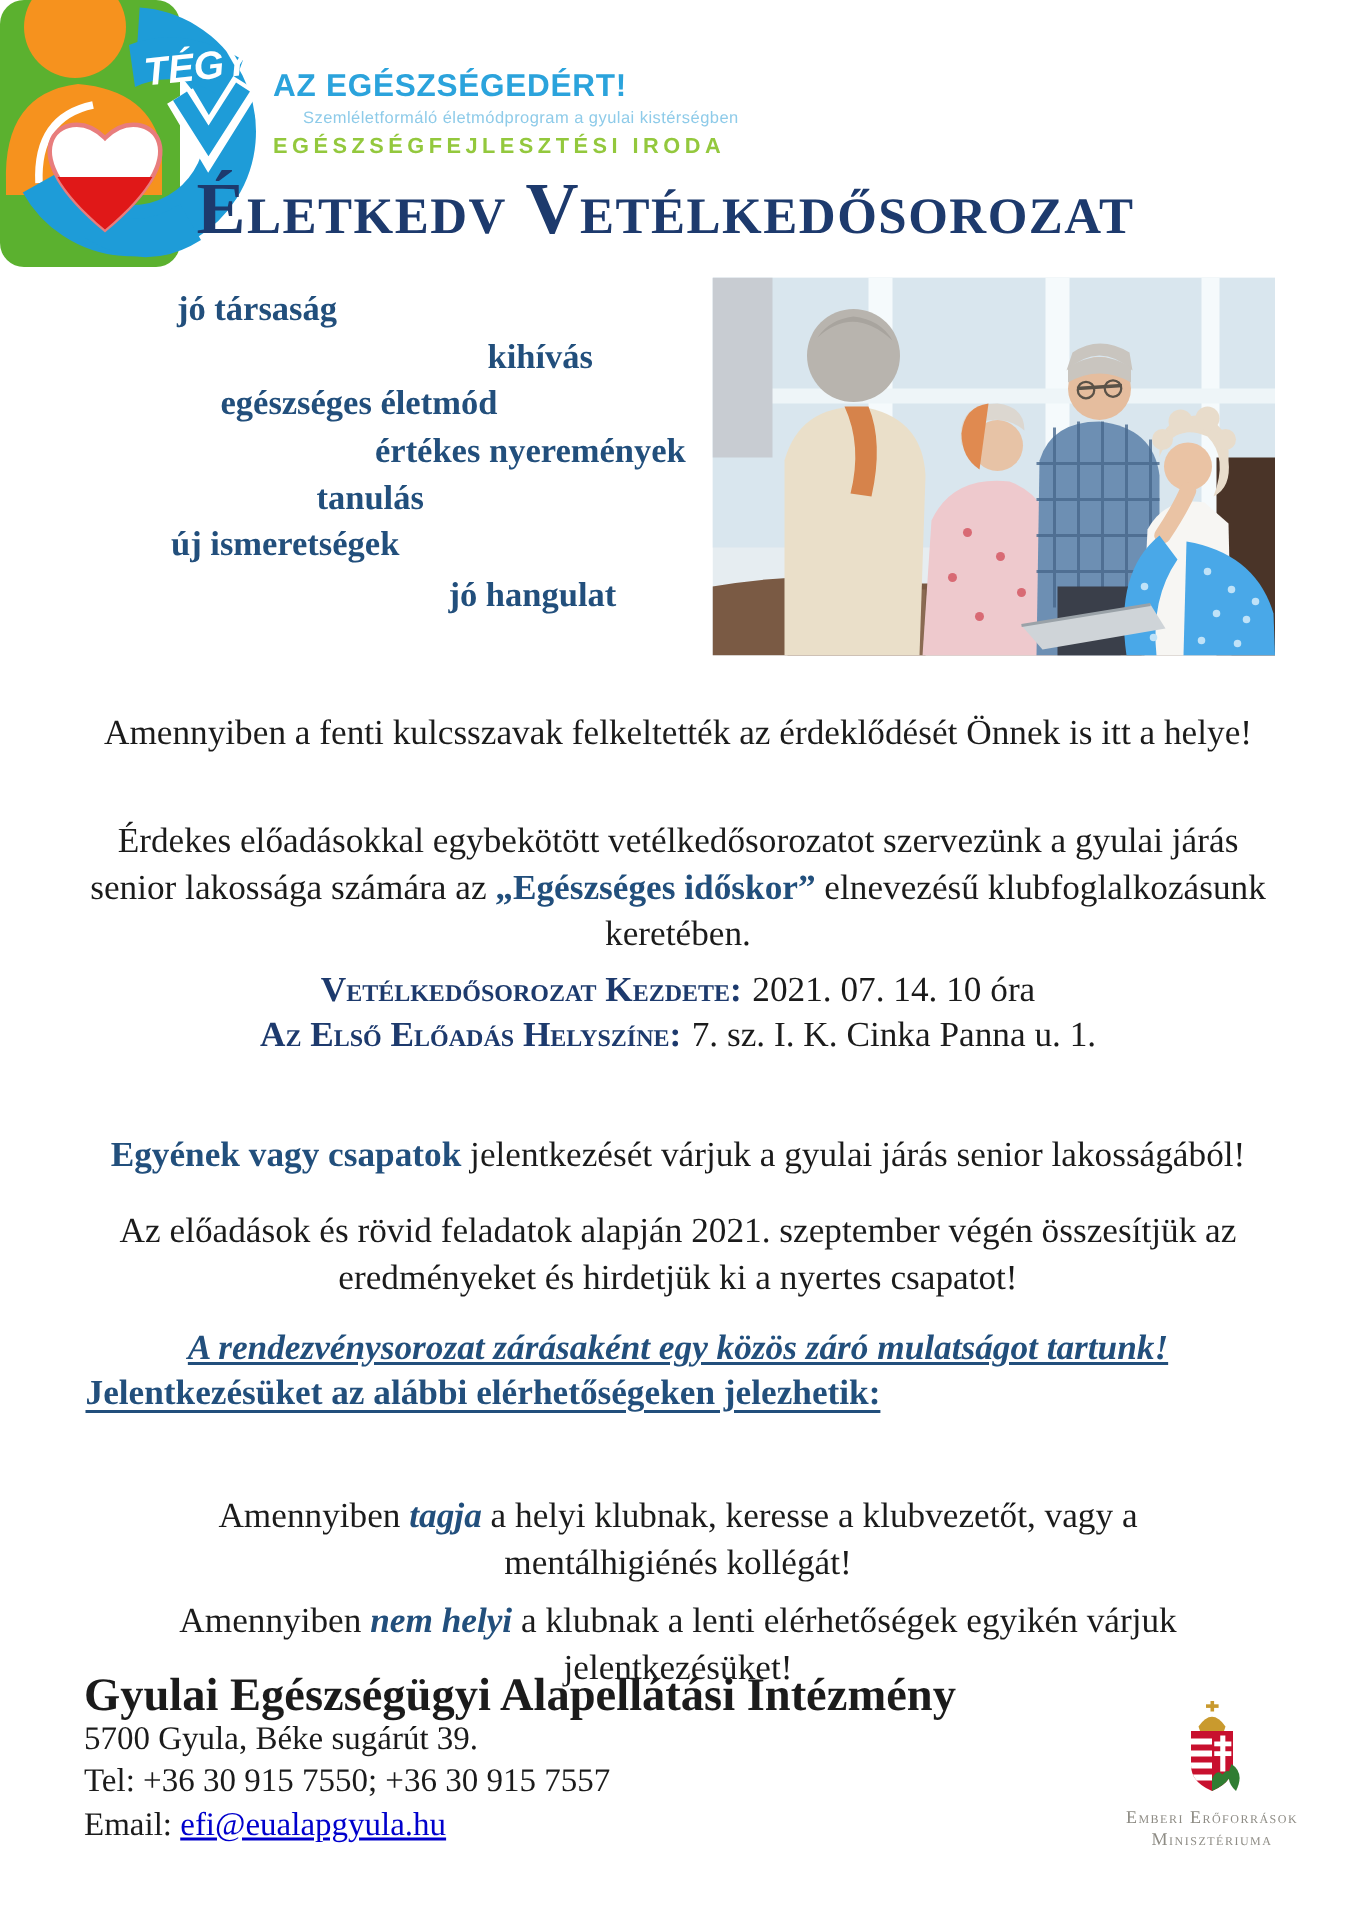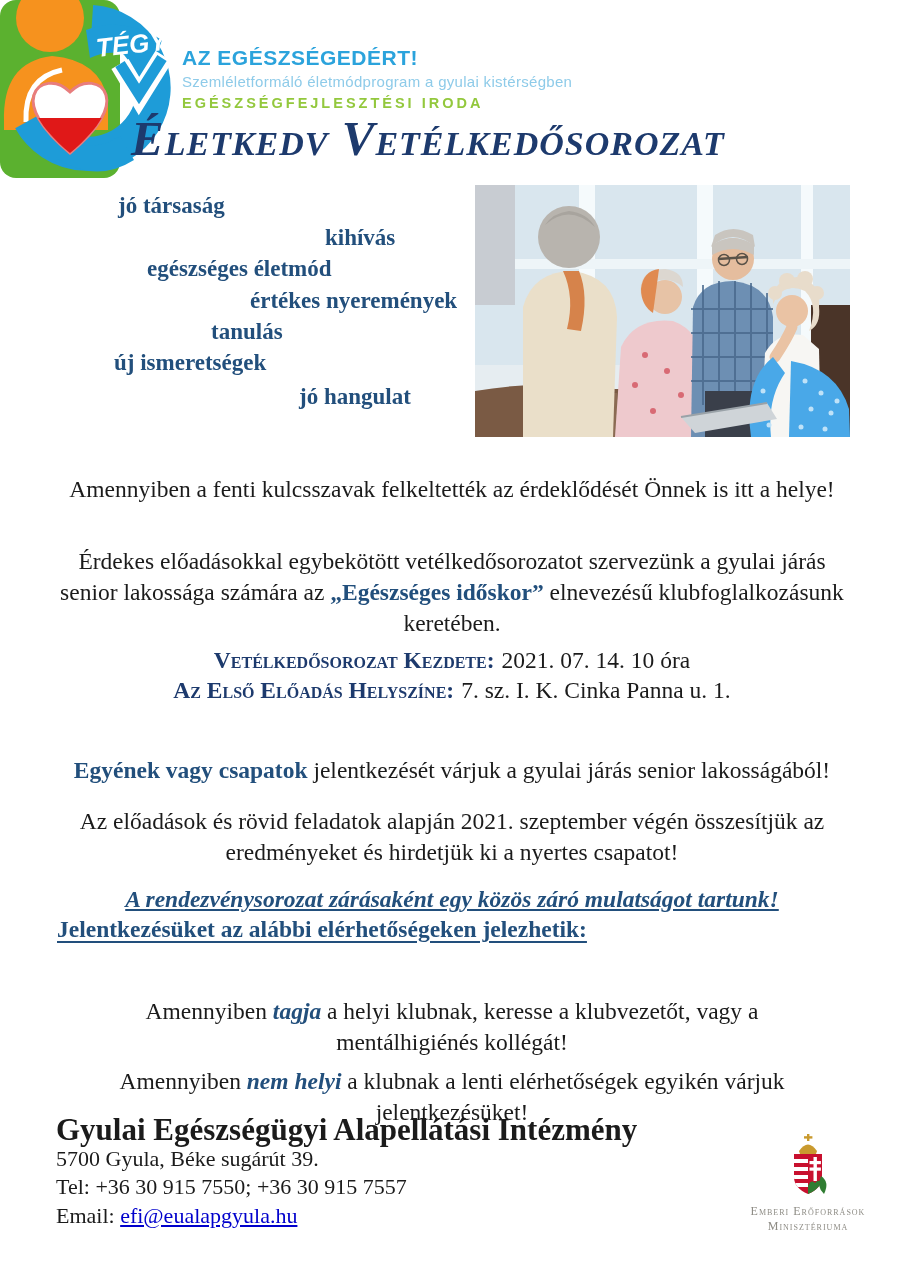--- a/index.html
+++ b/index.html
@@ -4,26 +4,26 @@
 <style>
   html,body{margin:0;padding:0;background:#ffffff;}
   .page{
     position:relative;width:905px;height:1280px;background:#fff;overflow:hidden;
     font-family:"Liberation Serif","DejaVu Serif",serif;color:var(--text,#1b1b1b);
   }
   
   .tegy-logo{position:absolute;left:0;top:0;width:172px;height:178px;}
   .brand{position:absolute;left:182px;top:46px;font-family:"Liberation Sans","DejaVu Sans",sans-serif;}
   .brand-title{font-size:21px;font-weight:bold;color:var(--header-blue);letter-spacing:.5px;}
-  .brand-sub{font-size:15px;color:var(--header-light-blue);margin-top:3px;letter-spacing:.3px;}
+  .brand-sub{font-size:11px;color:var(--header-light-blue);margin-top:3px;letter-spacing:.3px;margin-left:20px;}
   .brand-office{font-size:14.5px;font-weight:bold;color:var(--green);letter-spacing:3px;margin-top:5px;}
   
   .main-title{
     position:absolute;left:131px;top:112px;width:774px;
-    font-style:italic;font-weight:bold;font-variant:small-caps;
+    font-weight:bold;font-variant:small-caps;
     font-size:49px;line-height:1.1;color:var(--navy);white-space:nowrap;letter-spacing:1px;
   }
   
   .keywords{position:absolute;left:0;top:193px;width:500px;font-size:23px;font-weight:bold;color:var(--steel);}
   .kw{position:absolute;white-space:nowrap;}
   .kw:nth-child(1){left:118px;top:0;}
   .kw:nth-child(2){left:325px;top:32px;}
   .kw:nth-child(3){left:147px;top:63px;}
   .kw:nth-child(4){left:250px;top:95px;}
   .kw:nth-child(5){left:211px;top:126px;}

